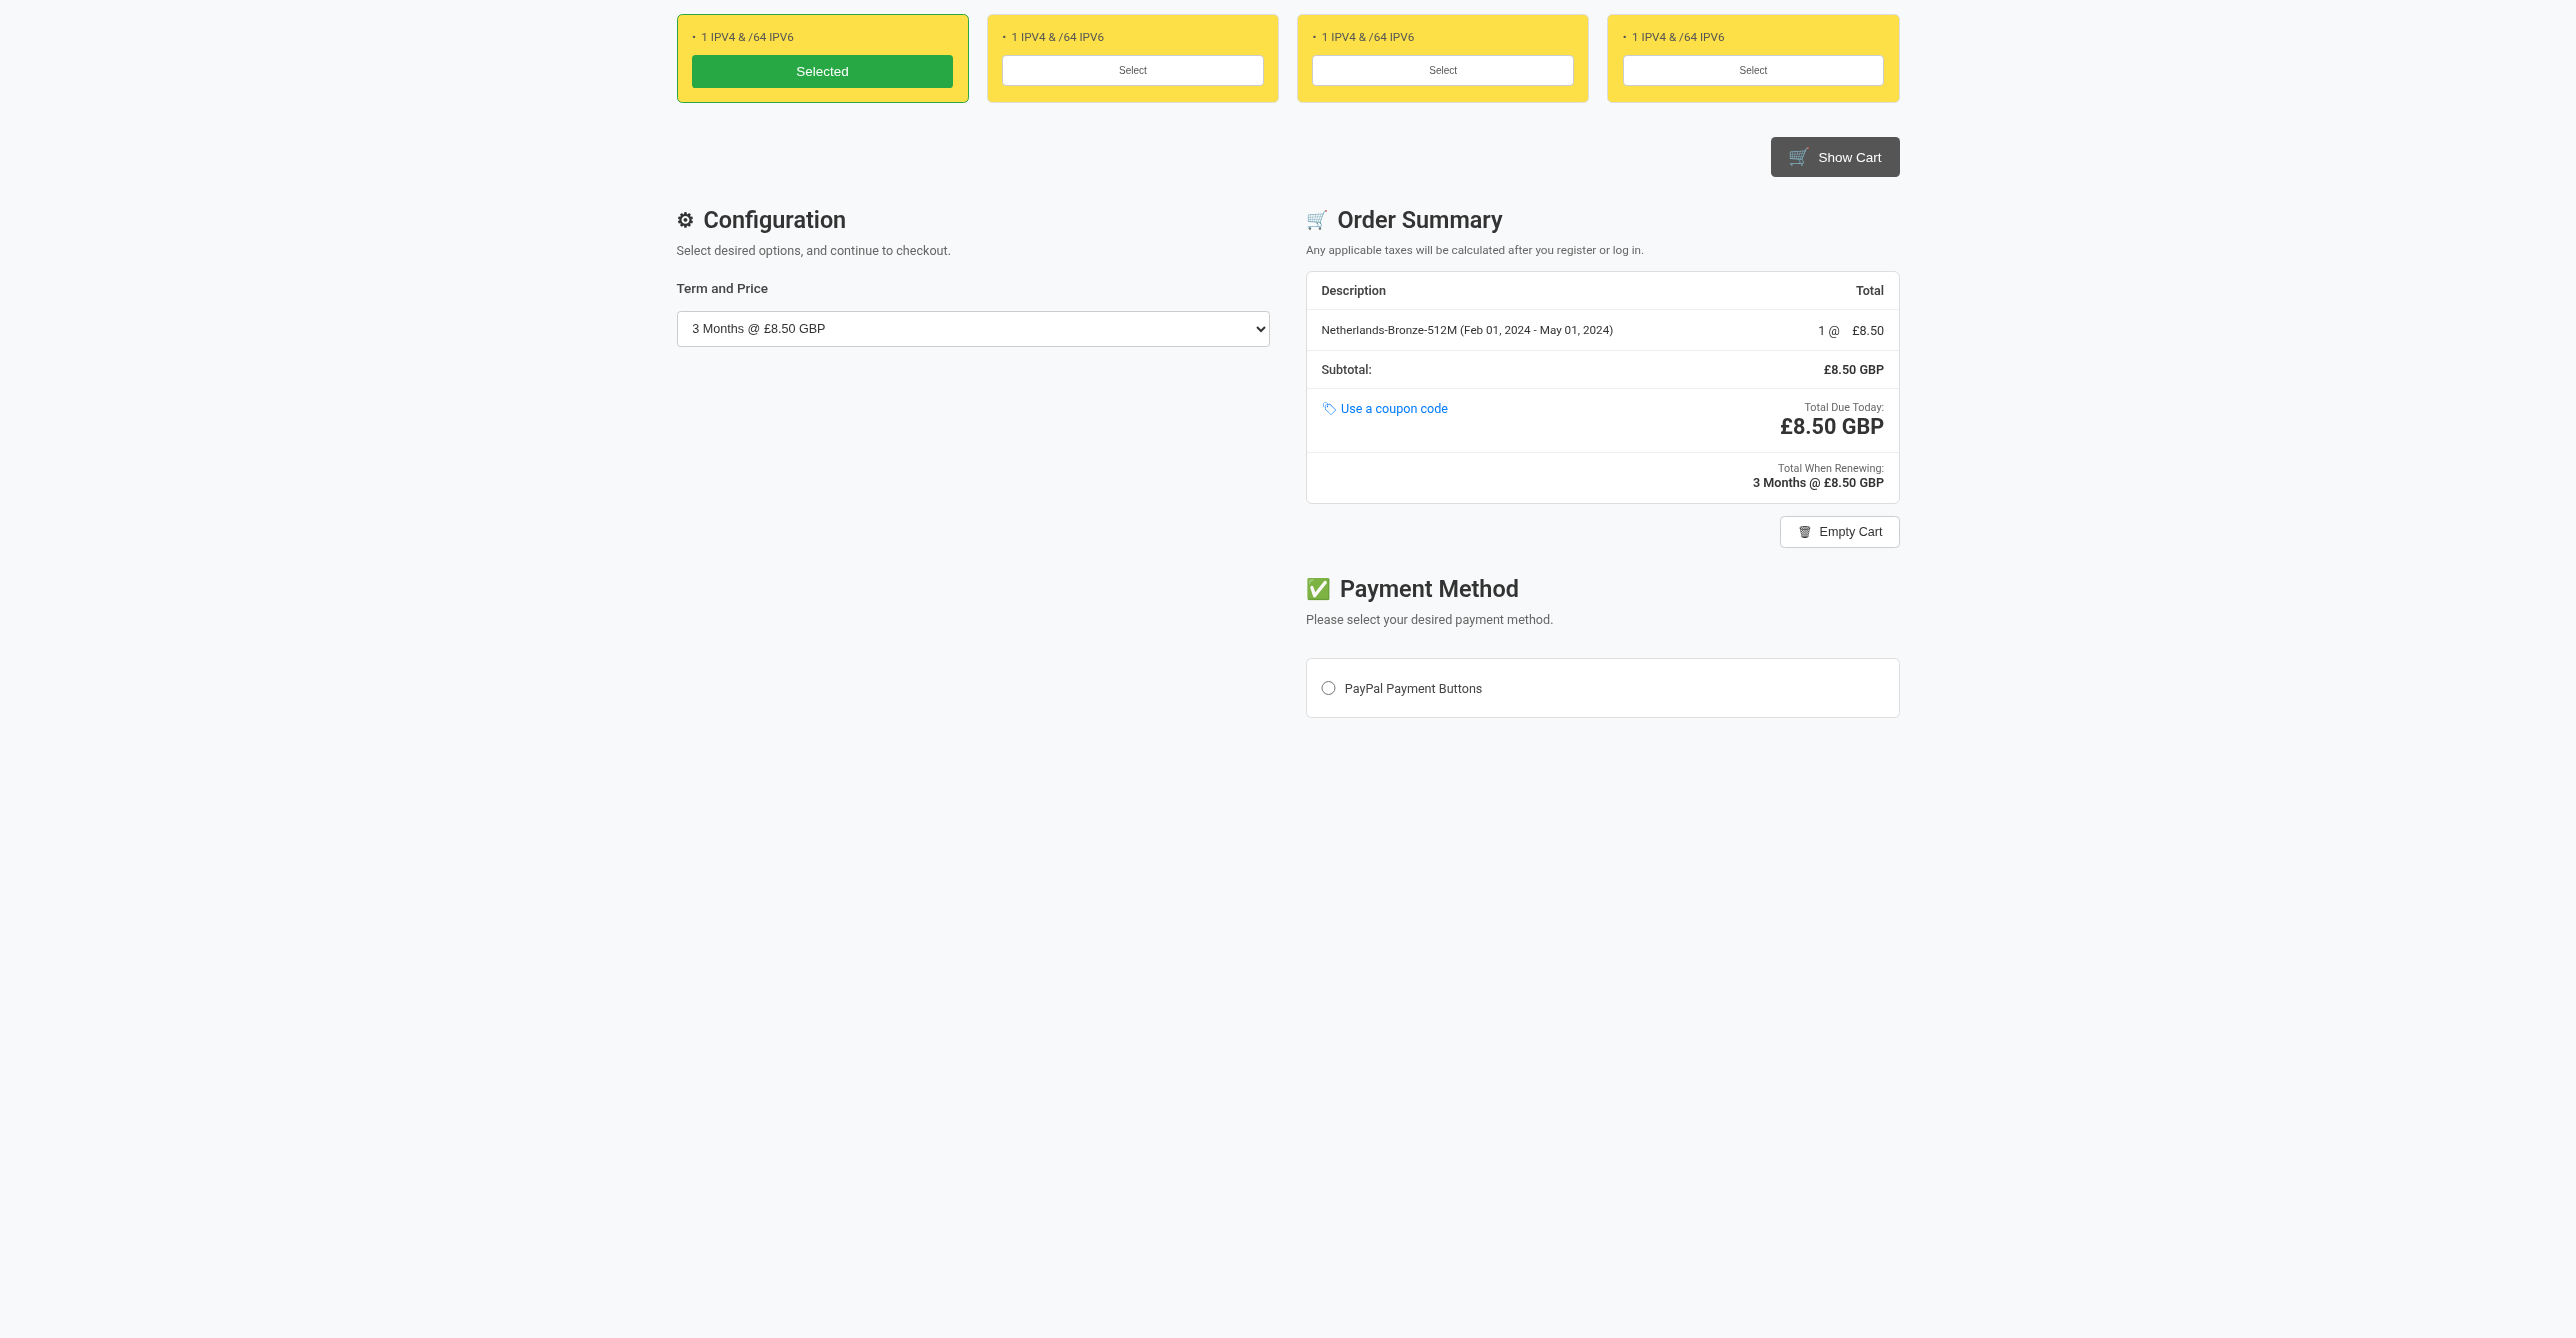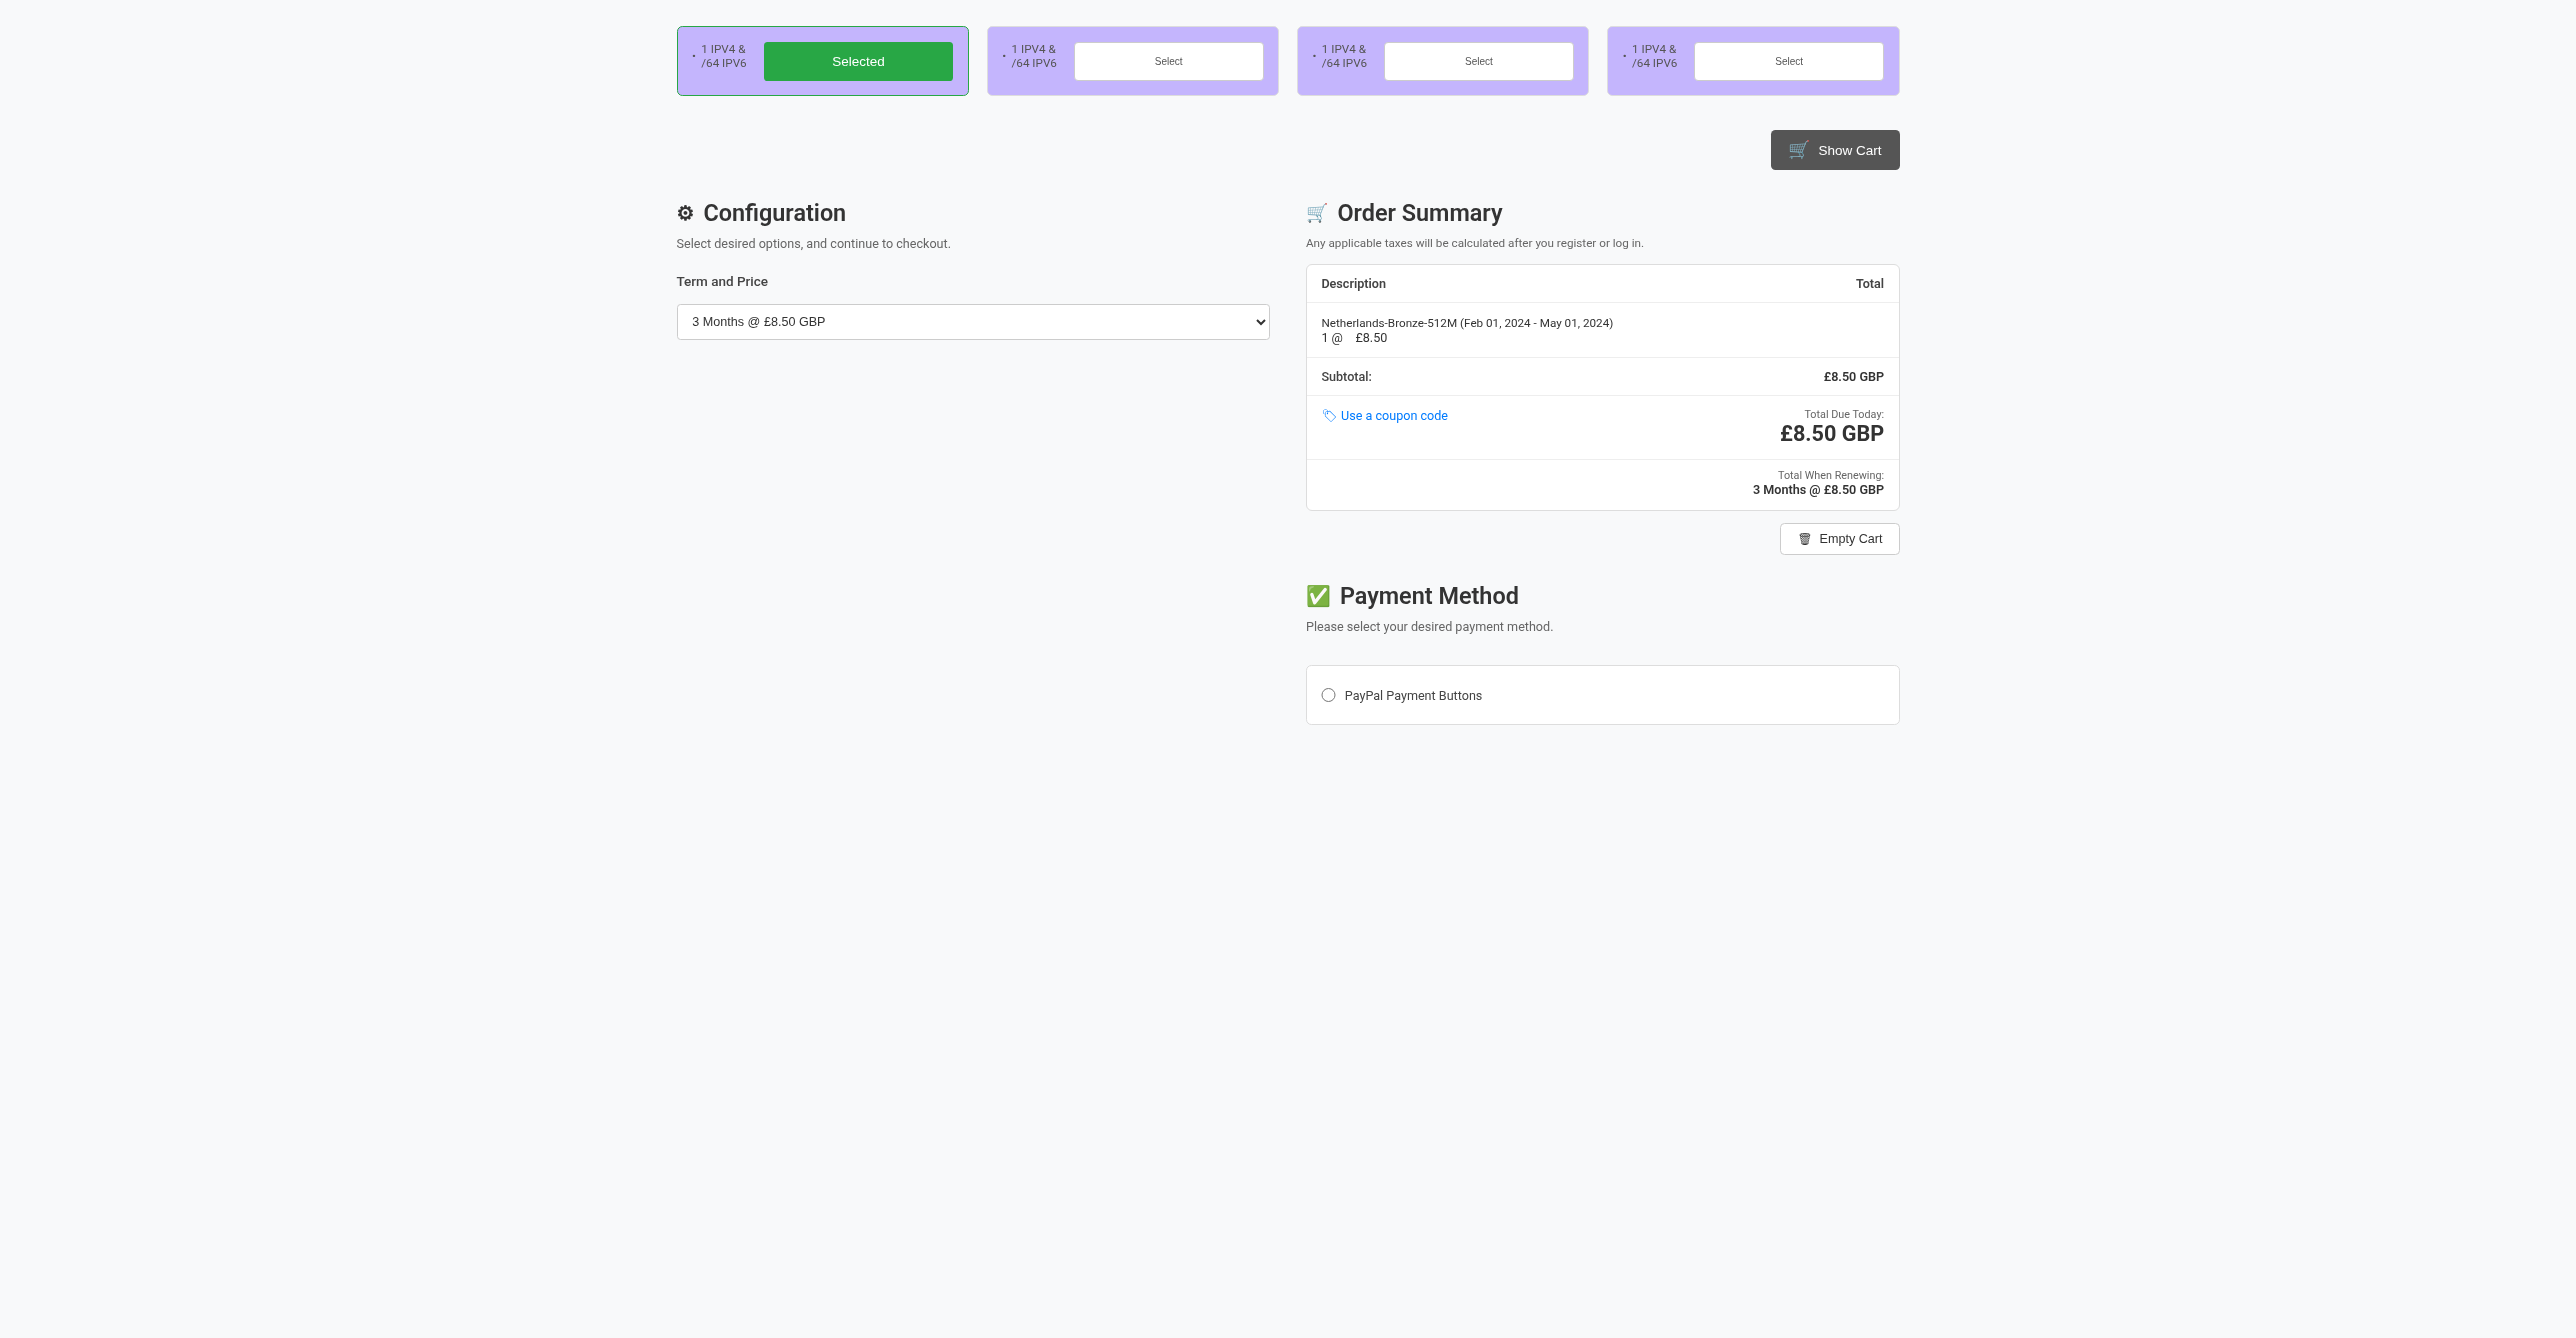--- a/index.html
+++ b/index.html
@@ -19,27 +19,26 @@
     
     .plans-row {
       display: grid;
       grid-template-columns: repeat(4, 1fr);
       gap: 18px;
       padding: 14.4px 0;
       margin-bottom: 9px;
     }
 
     .plan-card {
-      background: #c4b5fd;
+      background: #fde047;
       border: 0.9px solid #ddd;
       border-radius: 5.4px;
       padding: 14.4px;
       display: flex;
-      flex-direction: row;
-      margin-top: 12px;
+      flex-direction: column;
     }
 
     .plan-card.selected-card {
       border: 1.8px solid #28a745;
     }
 
     .plan-feature {
       display: flex;
       align-items: center;
       gap: 5.4px;
@@ -172,25 +171,24 @@
       justify-content: space-between;
       padding: 10.8px 14.4px;
       border-bottom: 0.9px solid #eee;
       font-weight: 600;
       font-size: 12.6px;
       color: #444;
     }
 
     .order-table-row {
       display: flex;
-      justify-content: flex-start;
+      justify-content: space-between;
       align-items: flex-start;
       padding: 12.6px 14.4px;
       border-bottom: 0.9px solid #eee;
-      flex-direction: column;
     }
 
     .order-item-desc {
       font-size: 11.7px;
       color: #333;
       max-width: 70%;
     }
 
     .order-item-price {
       font-size: 12.6px;

